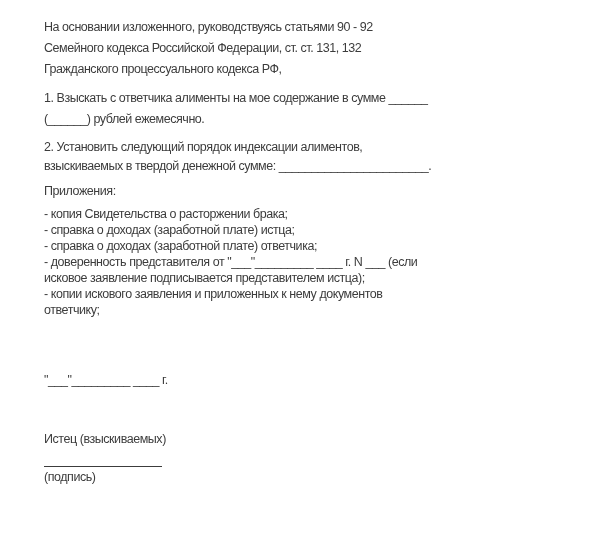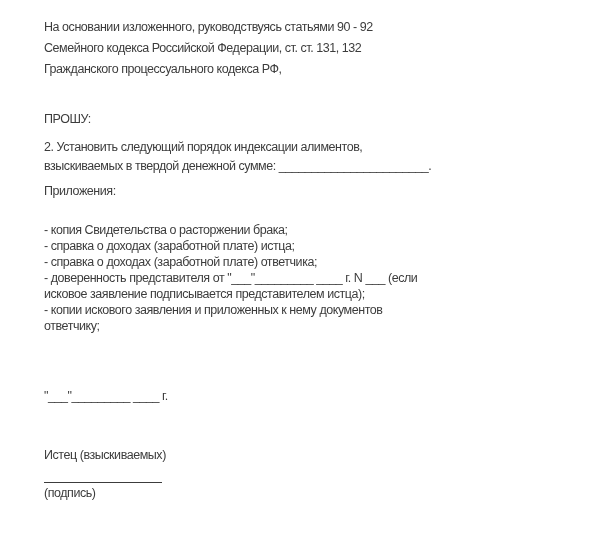--- a/index.html
+++ b/index.html
@@ -31,21 +31,21 @@
     margin-top: 8px;
   }
   .request-item-2 {
     margin-top: 8px;
     line-height: 19px;
   }
   .attachments-heading {
     margin-top: 5px;
   }
   .attachments {
-    margin-top: 20px;
+    margin-top: 4px;
   }
   .attachments p {
     line-height: 16px;
   }
   .date-line {
     margin-top: 52px;
   }
   .signer-label {
     margin-top: 38px;
   }
@@ -58,22 +58,22 @@
   .signature-caption {
   }
 </style>
 </head>
 <body>
 
 <div class="page">
 
   <p class="para intro">На основании изложенного, руководствуясь статьями 90 - 92 Семейного кодекса Российской Федерации, ст. ст. 131, 132 Гражданского процессуального кодекса РФ,</p>
 
-  <p class="para request-heading">ПРОШУ:</p>
 
+  <p class="para request-item-1">1. Взыскать с ответчика алименты на мое содержание в сумме ______ (______) рублей ежемесячно.</p>
 
   <p class="para request-item-2">2. Установить следующий порядок индексации алиментов, взыскиваемых в твердой денежной сумме: _______________________.</p>
 
   <p class="para attachments-heading">Приложения:</p>
 
   <div class="attachments">
     <p>- копия Свидетельства о расторжении брака;</p>
     <p>- справка о доходах (заработной плате) истца;</p>
     <p>- справка о доходах (заработной плате) ответчика;</p>
     <p>- доверенность представителя от "___"_________ ____ г. N ___ (если исковое заявление подписывается представителем истца);</p>

